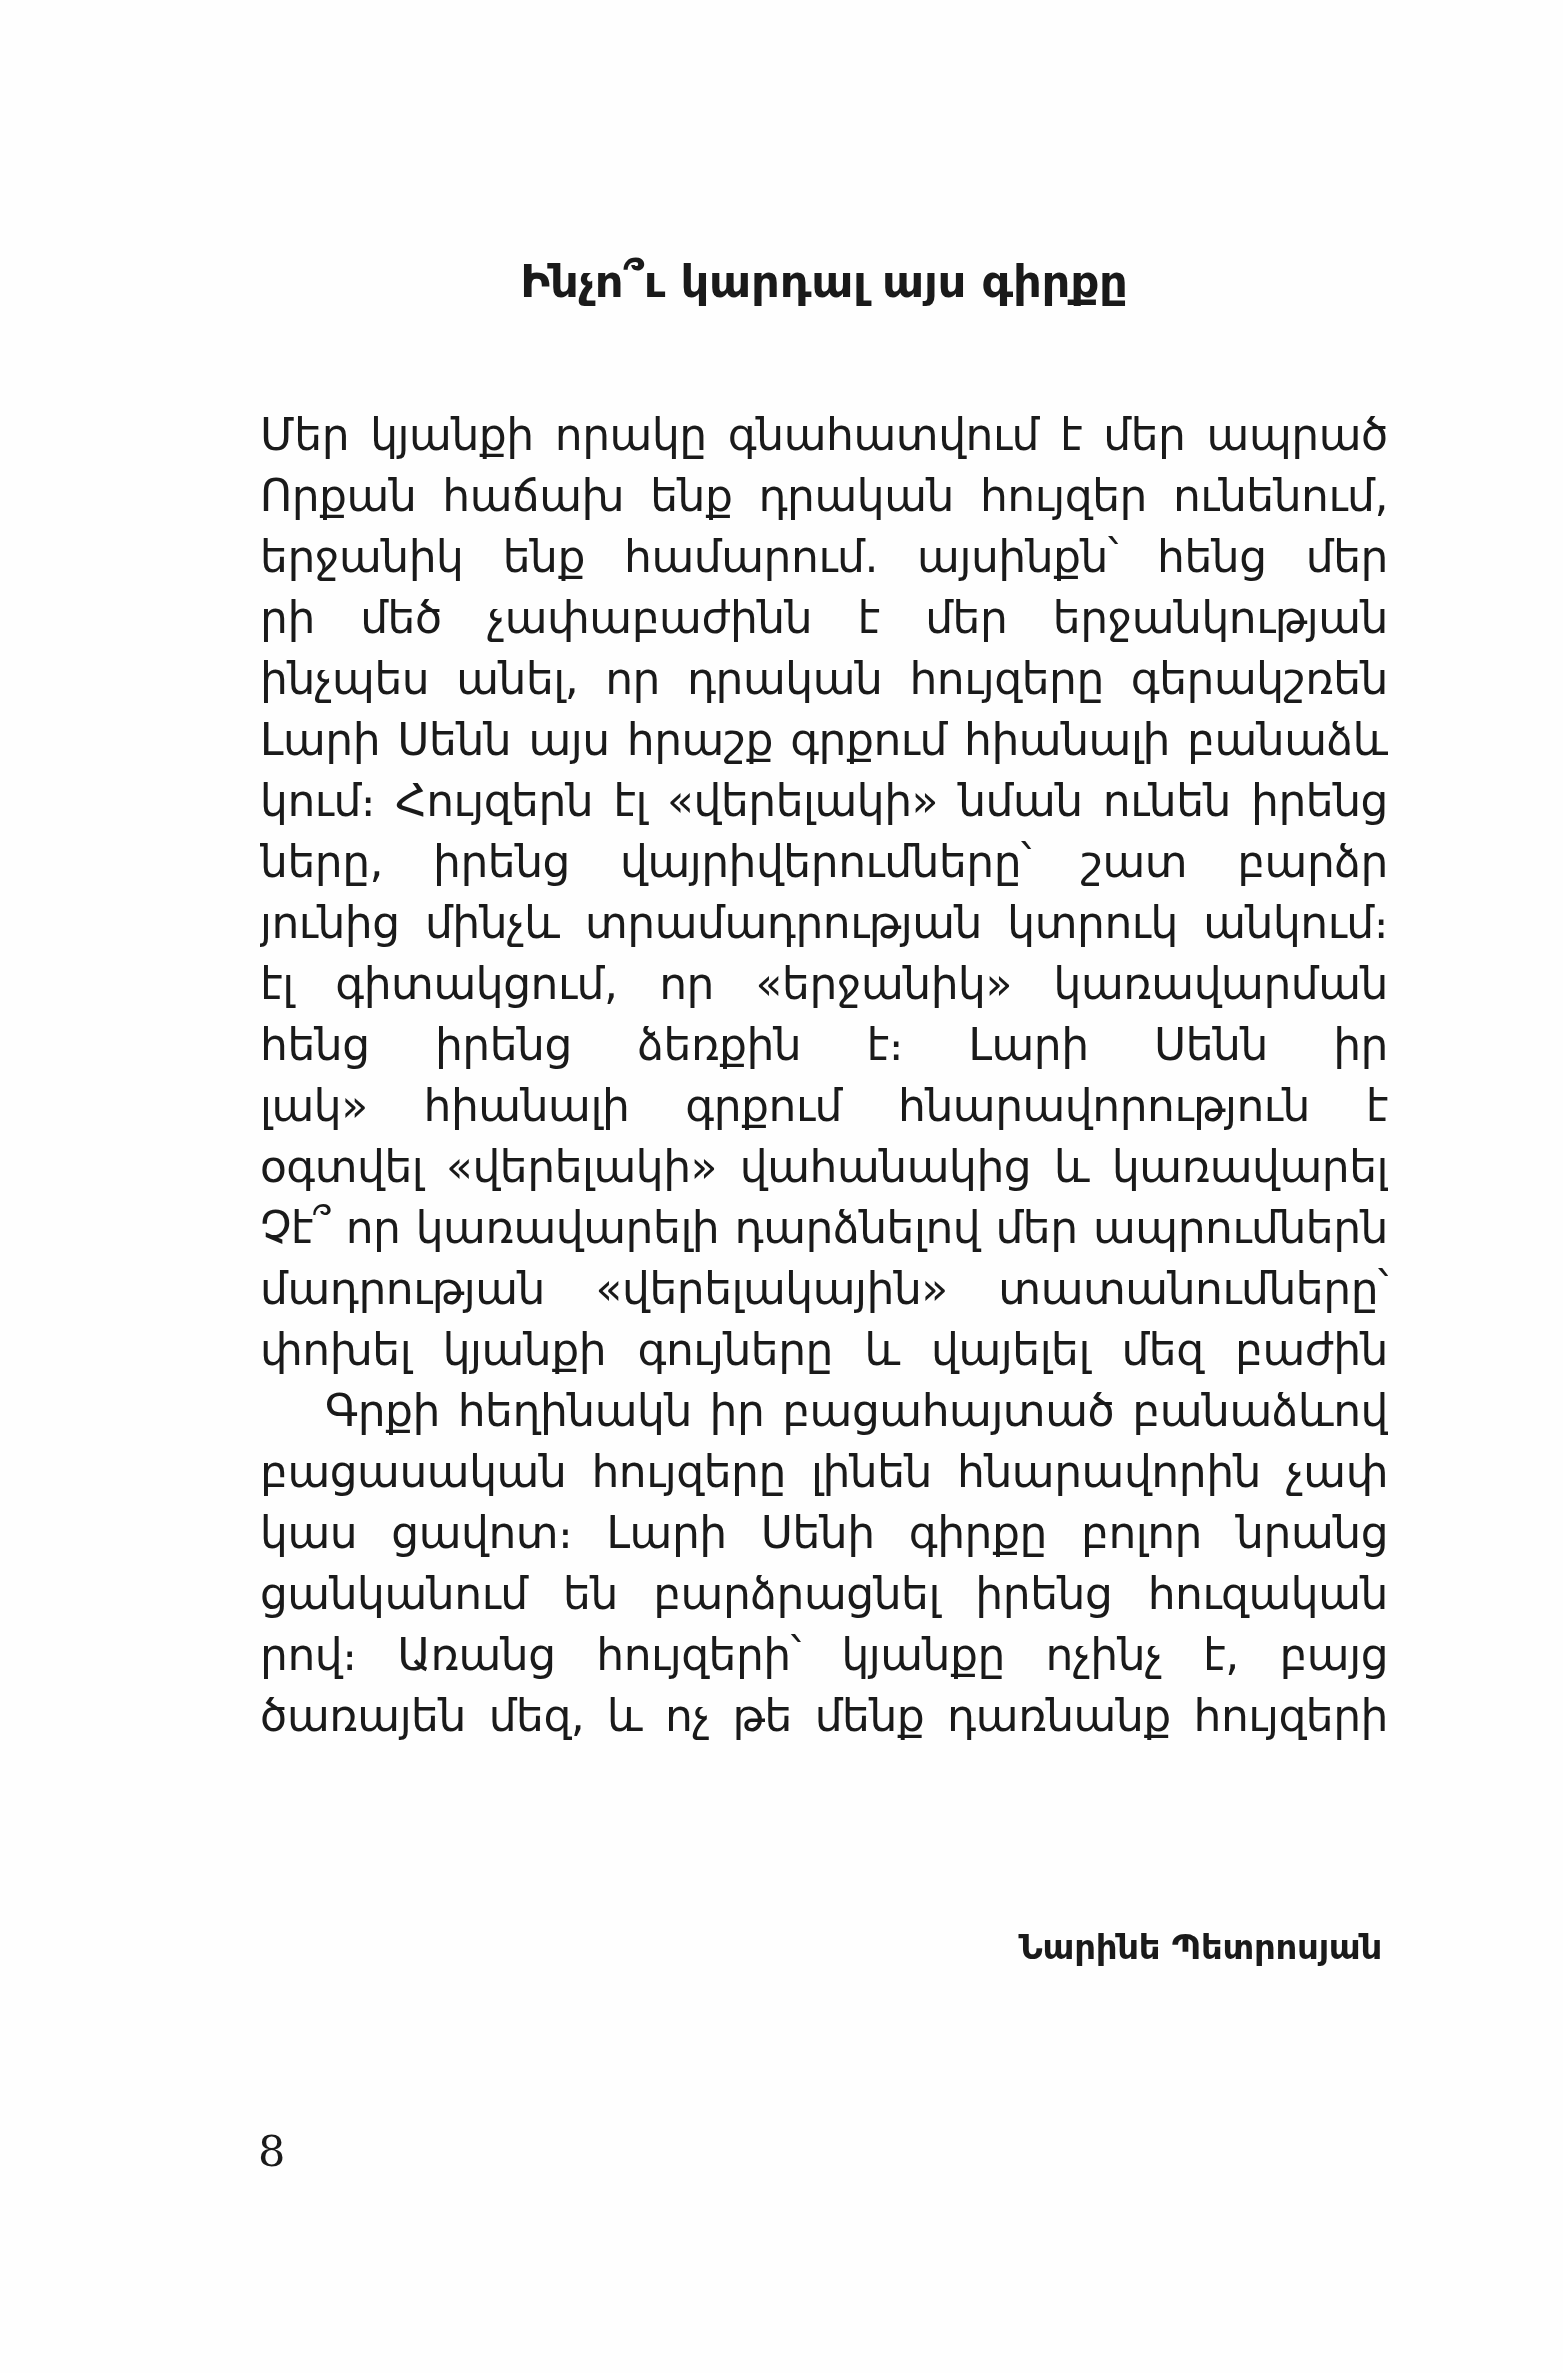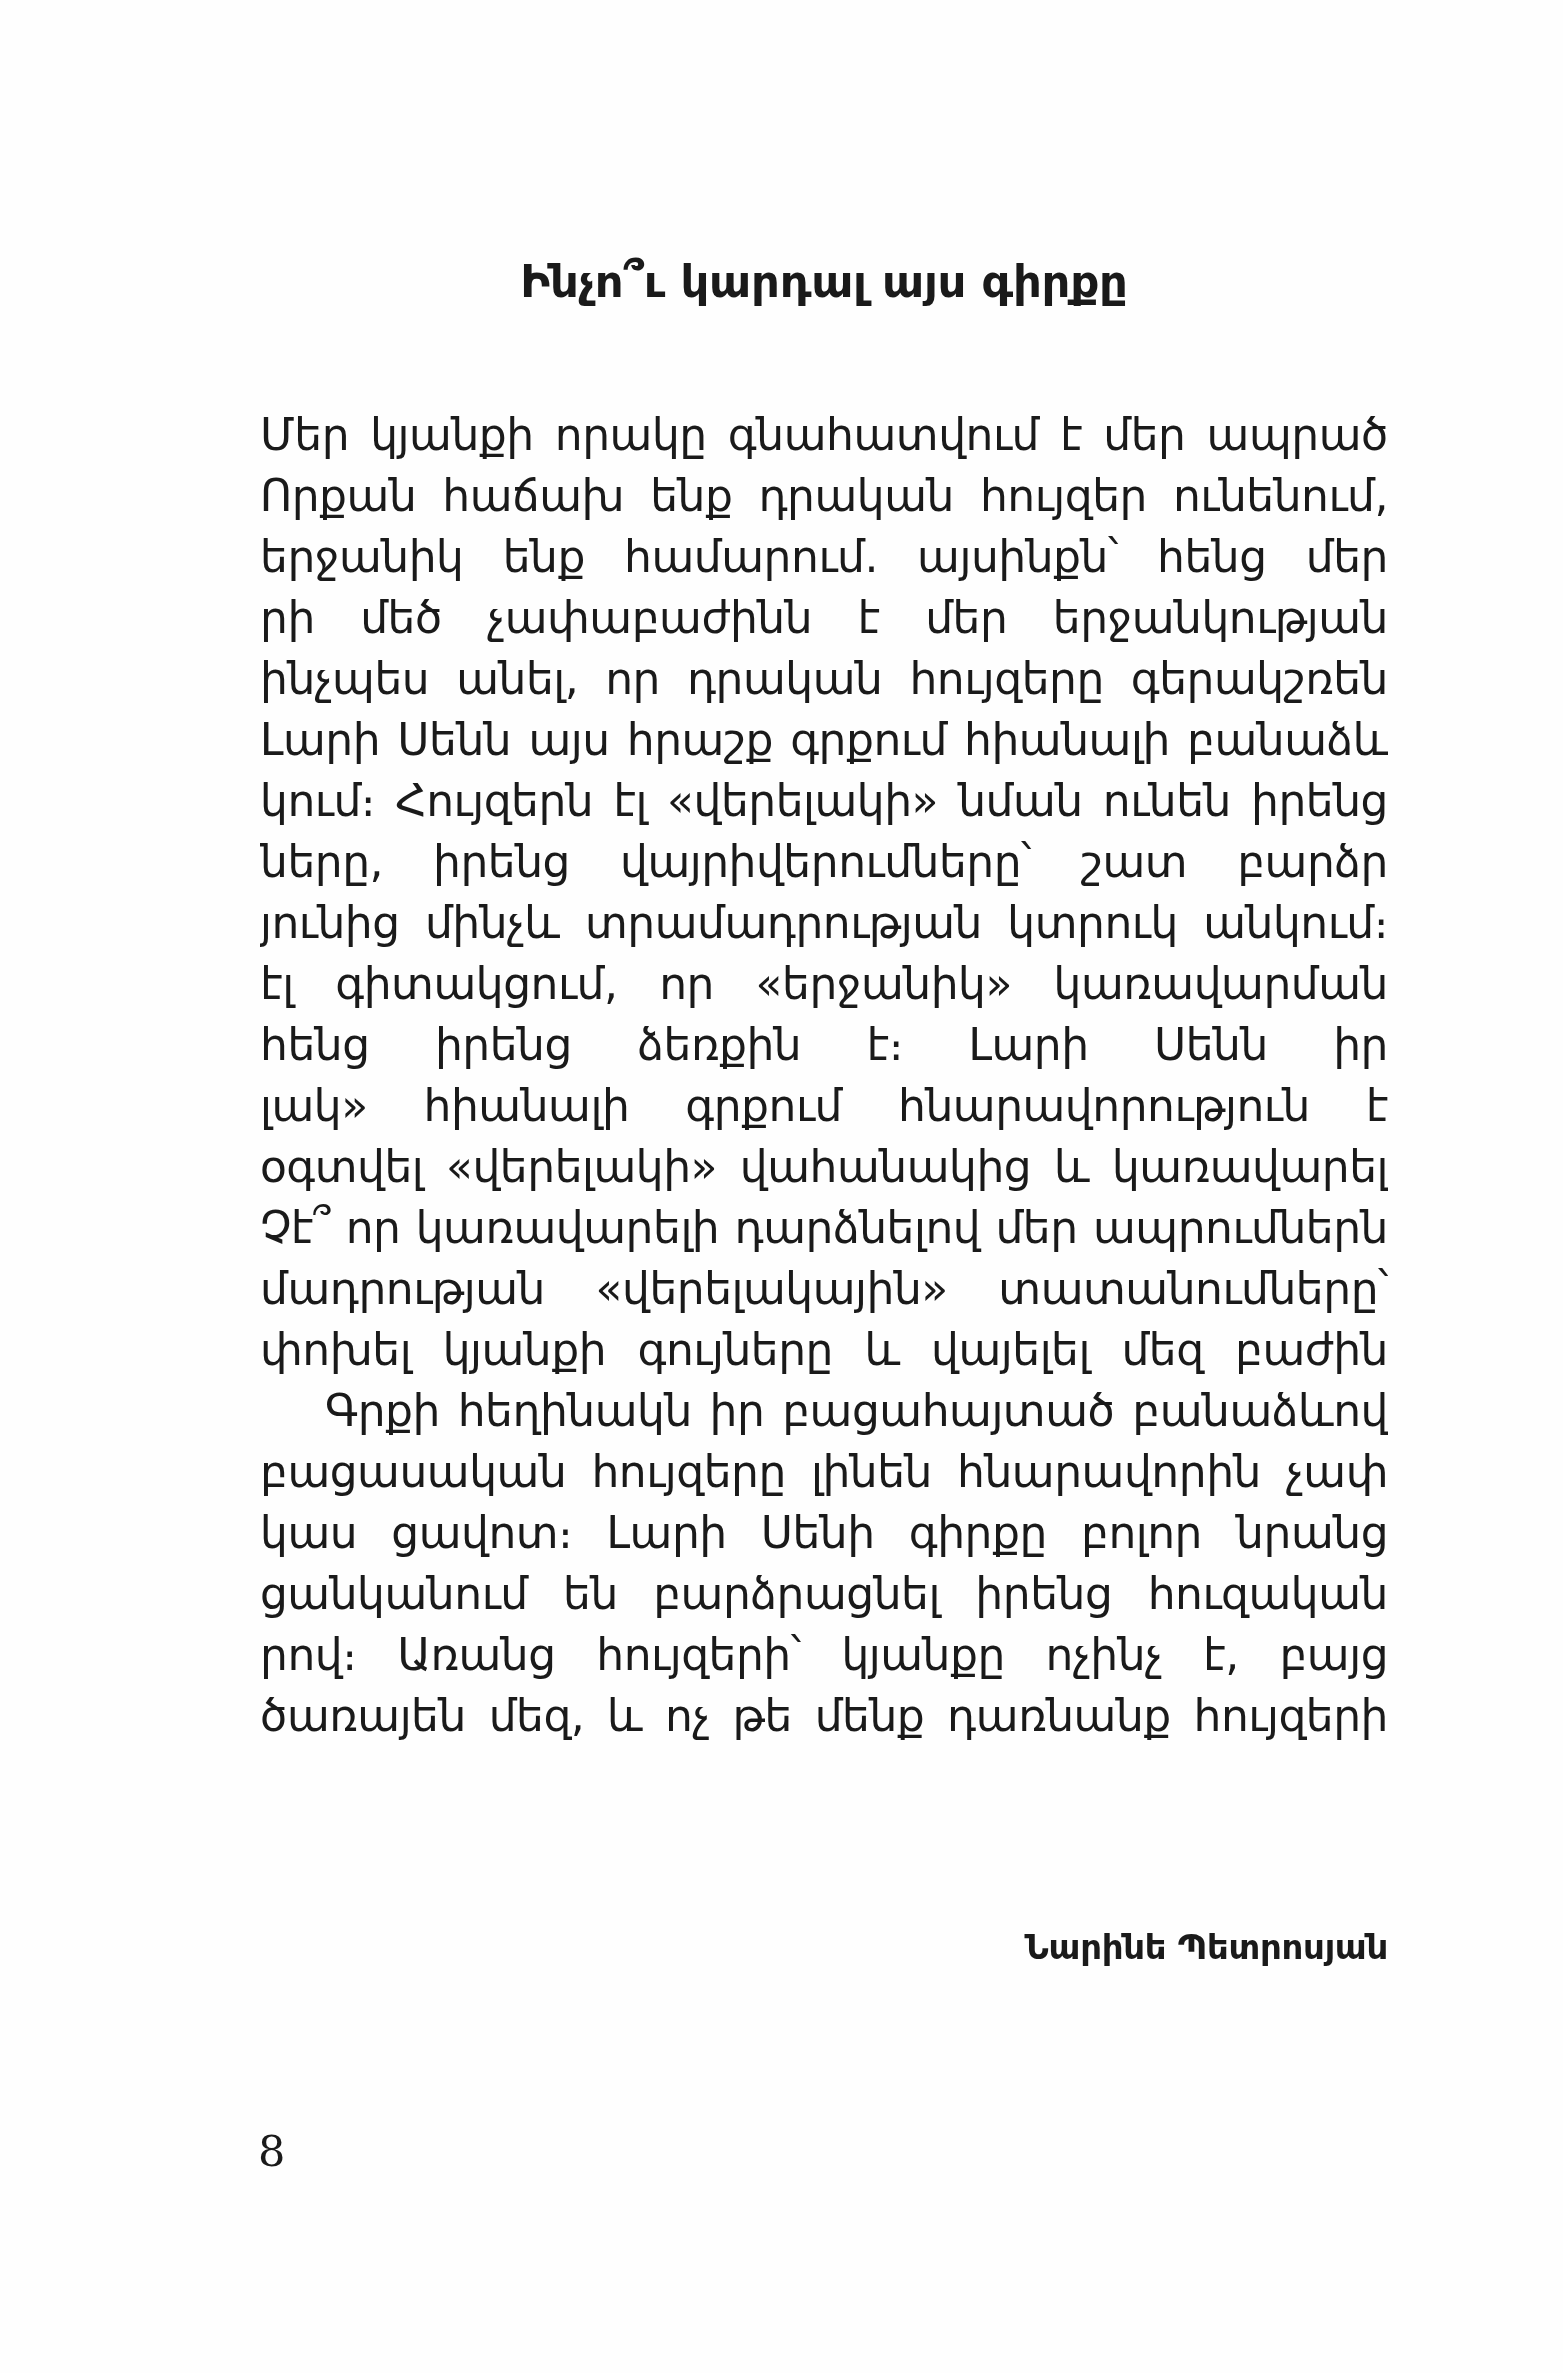--- a/index.html
+++ b/index.html
@@ -45,21 +45,21 @@
   }
   .line.last {
     text-align-last: left;
   }
   .line.indent {
     padding-left: 65px;
   }
   .signature {
     position: absolute;
     top: 1913px;
-    right: 175px;
+    right: 181px;
     text-align: right;
     font-size: 34px;
     letter-spacing: -0.3px;
     line-height: 69px;
   }
   .sig-name { font-weight: 700; }
   .sig-role { font-style: italic; }
   .page-number {
     position: absolute;
     top: 2127px;

